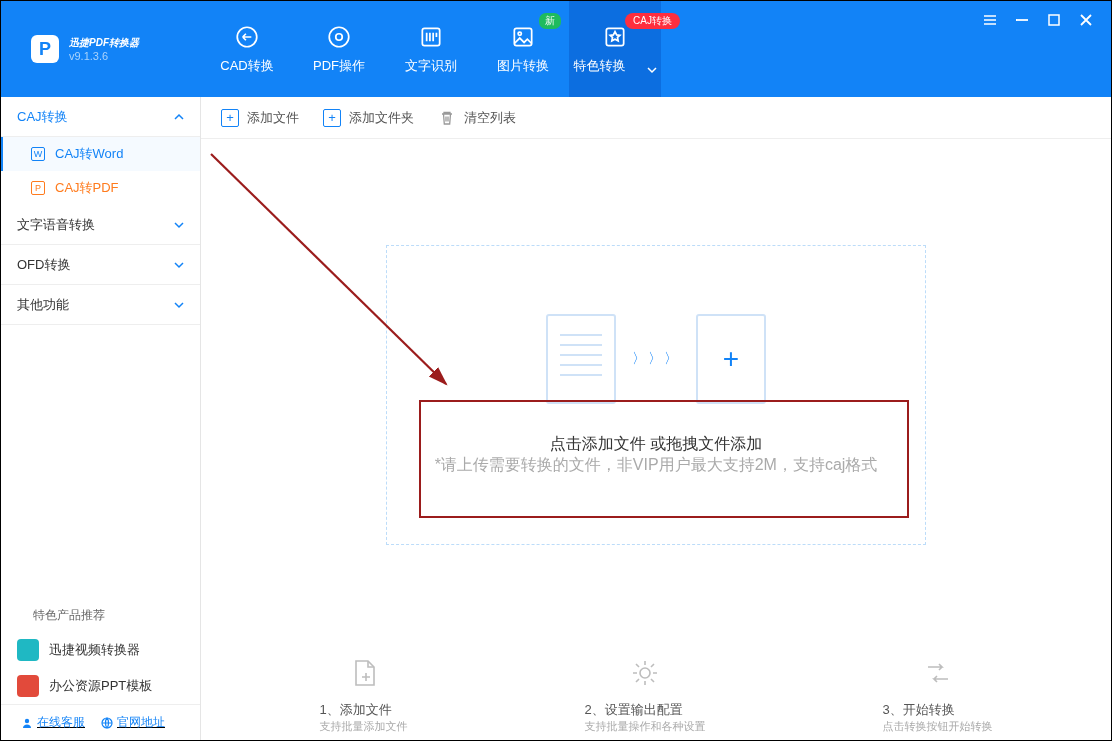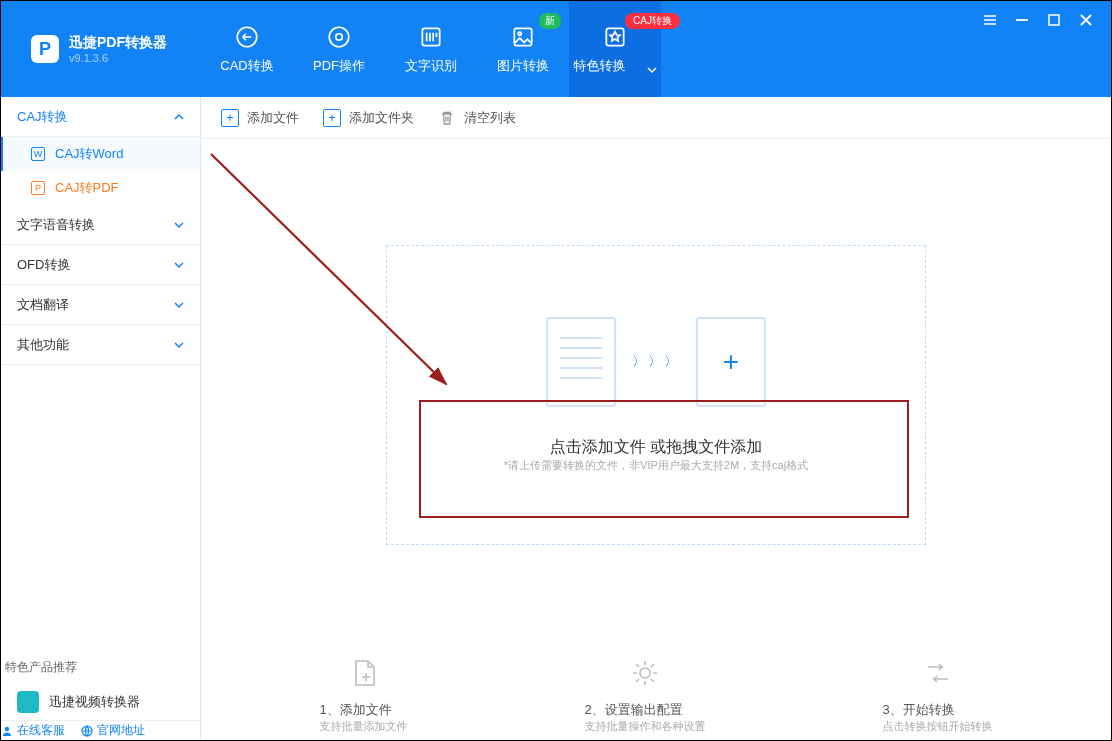--- a/index.html
+++ b/index.html
@@ -3,21 +3,21 @@
 <meta charset="utf-8">
 <style>
 * { margin: 0; padding: 0; box-sizing: border-box; }
 body { font-family: "Microsoft YaHei", "PingFang SC", sans-serif; background: #fff; width: 1112px; height: 741px; overflow: hidden; border: 1px solid #000; position: relative; }
 
 
 .header { height: 96px; background: #1283f7; display: flex; align-items: center; }
 .logo-area { width: 200px; display: flex; align-items: center; padding-left: 30px; }
 .logo-icon { width: 28px; height: 28px; background: #fff; border-radius: 6px; display: flex; align-items: center; justify-content: center; margin-right: 10px; color: #1283f7; font-weight: bold; font-size: 18px; }
 .logo-text { color: #fff; }
-.logo-title { font-size: 14px; font-weight: bold; }
+.logo-title { font-size: 10px; font-weight: bold; font-style: italic; }
 .logo-ver { font-size: 11px; color: #a9d3fc; }
 .nav { display: flex; height: 100%; }
 .nav-item { width: 92px; height: 100%; display: flex; flex-direction: column; align-items: center; justify-content: center; color: #fff; font-size: 13px; cursor: pointer; position: relative; }
 .nav-item.active { background: #0c6ee0; }
 .nav-icon { width: 28px; height: 28px; display: flex; align-items: center; justify-content: center; margin-bottom: 6px; }
 .nav-label { display: flex; align-items: flex-end; gap: 21px; }
 .nav-badge { position: absolute; top: 12px; right: 8px; color: #fff; font-size: 10px; padding: 1px 6px; border-radius: 7px; }
 .badge-green { background: #1fbb5e; }
 .badge-red { position: absolute; top: 12px; left: 56px; background: #ff2e3e; color: #fff; font-size: 10px; padding: 1px 8px; border-radius: 8px; white-space: nowrap; }
 .win-controls { position: absolute; right: 18px; top: 12px; display: flex; gap: 18px; color: #fff; font-size: 16px; align-items: center; }
@@ -29,46 +29,46 @@
 
 .side-group-header { height: 40px; display: flex; align-items: center; padding: 0 16px; font-size: 13px; color: #333; cursor: pointer; justify-content: space-between; border-bottom: 1px solid #eee; }
 .side-group-header.open { color: #1283f7; }
 .side-sub { height: 34px; display: flex; align-items: center; padding-left: 30px; font-size: 13px; color: #333; gap: 10px; cursor: pointer; }
 .side-sub.active { color: #1283f7; border-left: 2px solid #1283f7; padding-left: 28px; background: #f5faff; }
 .side-sub.selected { color: #ff7b1d; }
 .sub-icon { width: 14px; height: 14px; border: 1px solid currentColor; border-radius: 2px; font-size: 9px; display: flex; align-items: center; justify-content: center; }
 
 .side-spacer { flex: 1; }
 
-.promo-title { font-size: 12px; color: #666; padding: 8px 4px; }
+.promo-title { font-size: 12px; color: #666; padding: 8px 32px; }
 .promo-item { height: 36px; display: flex; align-items: center; gap: 10px; padding: 0 16px; font-size: 13px; color: #333; cursor: pointer; }
 .promo-icon { width: 22px; height: 22px; border-radius: 4px; }
 .promo-blue { background: #1fa7ff; }
 .promo-teal { background: #1fb8c3; }
 .promo-red { background: #e24a3b; }
 
-.sidebar-footer { height: 20px; display: flex; align-items: center; gap: 16px; padding: 0 0; font-size: 12px; border-top: 1px solid #eee; }
+.sidebar-footer { height: 36px; display: flex; align-items: center; gap: 16px; padding: 0 20px; font-size: 12px; border-top: 1px solid #eee; text-decoration: underline; }
 .foot-link { color: #1283f7; cursor: pointer; display: flex; align-items: center; gap: 4px; }
 
 
 .main { flex: 1; display: flex; flex-direction: column; }
 .toolbar { height: 42px; border-bottom: 1px solid #eee; display: flex; align-items: center; padding: 0 20px; gap: 24px; }
 .tb-btn { display: flex; align-items: center; gap: 8px; font-size: 13px; color: #555; cursor: pointer; }
 .tb-icon { width: 18px; height: 18px; border: 1.5px solid #1283f7; border-radius: 2px; display: flex; align-items: center; justify-content: center; color: #1283f7; font-size: 13px; line-height: 1; }
 .tb-icon.gray { border-color: #999; color: #999; }
 
 .drop-area { flex: 1; display: flex; flex-direction: column; align-items: center; justify-content: center; position: relative; }
 .dashed-box { width: 540px; height: 300px; border: 1px dashed #bcdcf9; display: flex; flex-direction: column; align-items: center; justify-content: center; }
 .illust { display: flex; align-items: center; gap: 16px; margin-bottom: 30px; }
 .illust-doc { width: 70px; height: 90px; border: 2px solid #cfe2f7; border-radius: 3px; position: relative; }
 .illust-doc::before { content: ""; position: absolute; top: 18px; left: 12px; right: 12px; height: 2px; background: #cfe2f7; box-shadow: 0 10px 0 #cfe2f7, 0 20px 0 #cfe2f7, 0 30px 0 #cfe2f7, 0 40px 0 #cfe2f7; }
 .illust-arrows { color: #1283f7; font-size: 14px; letter-spacing: 2px; }
 .illust-plus { width: 70px; height: 90px; border: 2px solid #cfe2f7; border-radius: 3px; display: flex; align-items: center; justify-content: center; color: #1283f7; font-size: 28px; }
 .drop-title { font-size: 16px; color: #333; margin-bottom: 0; }
-.drop-hint { font-size: 11px; color: #aaa; }
+.drop-hint { font-size: 16px; color: #aaa; }
 
 .red-box { position: absolute; border: 2px solid #9b1c1c; width: 490px; height: 118px; pointer-events: none; }
 
 .arrow-line { position: absolute; pointer-events: none; }
 
 
 .steps { height: 90px; display: flex; align-items: center; justify-content: space-around; padding: 0 30px; }
 .step { display: flex; align-items: center; gap: 12px; flex-direction: column; }
 .step-icon { width: 32px; height: 32px; color: #a8a8a8; }
 .step-text { font-size: 13px; color: #555; }
@@ -192,38 +192,36 @@
           <path d="M1 3l4 4 4-4" fill="none" stroke="#1283f7" stroke-width="1.5"></path>
         </svg>
     </div>
     <div class="side-group-header">
       <span>OFD转换</span>
       <svg class="chev" viewBox="0 0 10 10">
           <path d="M1 3l4 4 4-4" fill="none" stroke="#1283f7" stroke-width="1.5"></path>
         </svg>
     </div>
     <div class="side-group-header">
-      <span>文档翻译</span>
-      <svg class="chev" viewBox="0 0 10 10">
-          <path d="M1 3l4 4 4-4" fill="none" stroke="#1283f7" stroke-width="1.5"></path>
-        </svg>
-    </div>
-    <div class="side-group-header">
       <span>其他功能</span>
       <svg class="chev" viewBox="0 0 10 10">
           <path d="M1 3l4 4 4-4" fill="none" stroke="#1283f7" stroke-width="1.5"></path>
         </svg>
     </div>
 
     <div class="side-spacer"></div>
 
     <div class="promo-title">特色产品推荐</div>
     <div class="promo-item">
       <span class="promo-icon promo-teal"></span>
       <span>迅捷视频转换器</span>
+    </div>
+    <div class="promo-item">
+      <span class="promo-icon promo-red"></span>
+      <span>办公资源PPT模板</span>
     </div>
 
     <div class="sidebar-footer">
       <a class="foot-link">
         <svg width="12" height="12" viewBox="0 0 12 12" fill="#1283f7">
             <circle cx="6" cy="4" r="2.2"></circle>
             <path d="M2 11c0-2.2 1.8-3.5 4-3.5s4 1.3 4 3.5z"></path>
           </svg>
         <span>在线客服</span>
       </a>

